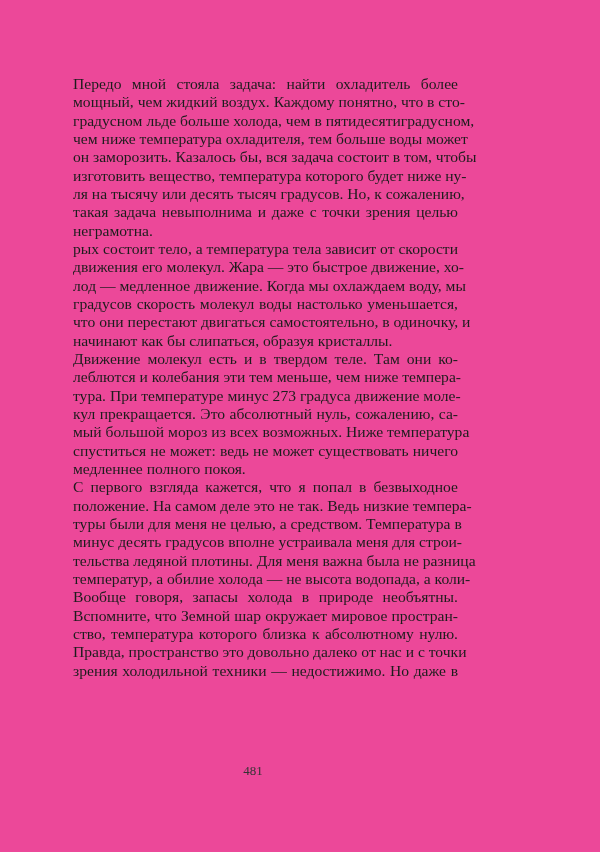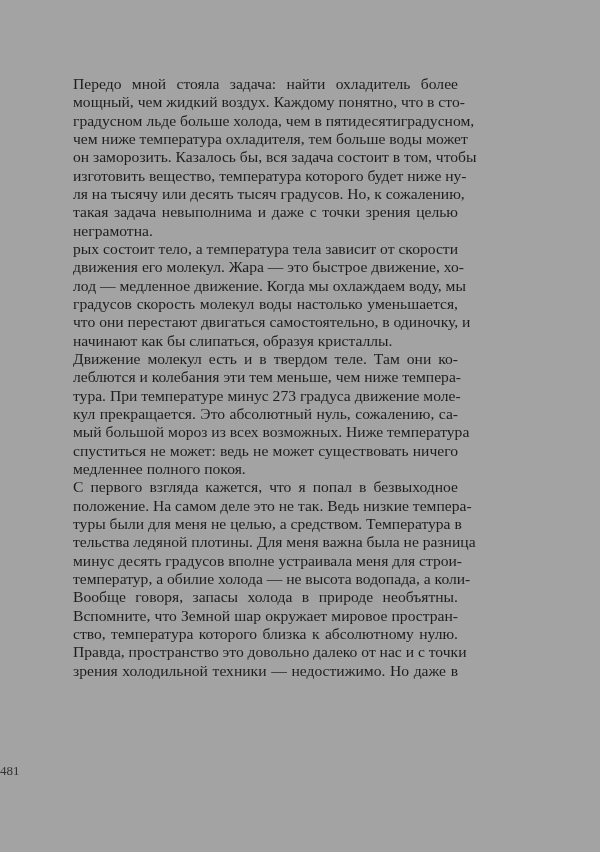--- a/index.html
+++ b/index.html
@@ -10,21 +10,21 @@
     body {
       width: 600px;
       height: 852px;
       position: relative;
       overflow: hidden;
     }
     .page {
       position: absolute;
       left: 0; top: 0;
       width: 600px; height: 852px;
-      background: #a3a3a3;
+      background: #ec4899;
     }
     .text-block {
       position: absolute;
       left: 50px;
       top: 75px;
       width: 408px;
       font-family: "Liberation Serif", "DejaVu Serif", serif;
       font-size: 15.6px;
       line-height: 18.33px;
       color: #1d1d1d;
@@ -41,21 +41,21 @@
       height: 18.33px;
     }
     .line.last {
       text-align-last: left;
     }
     .folio {
       position: absolute;
       left: 0;
       width: 506px;
       top: 763px;
-      text-align: left;
+      text-align: center;
       font-family: "Liberation Serif", "DejaVu Serif", serif;
       font-size: 13px;
       color: #333;
     }
   </style>
 </head>
 <body>
 
 <div class="page">
   <div class="text-block">
@@ -88,22 +88,22 @@
       <span class="line">кул прекращается. Это абсолютный нуль, сожалению, са-</span>
       <span class="line">мый большой мороз из всех возможных. Ниже температура</span>
       <span class="line">спуститься не может: ведь не может существовать ничего</span>
       <span class="line last">медленнее полного покоя.</span>
     </p>
 
     <p class="para">
       <span class="line">С первого взгляда кажется, что я попал в безвыходное</span>
       <span class="line">положение. На самом деле это не так. Ведь низкие темпера-</span>
       <span class="line">туры были для меня не целью, а средством. Температура в</span>
+      <span class="line">минус десять градусов вполне устраивала меня для строи-</span>
       <span class="line">тельства ледяной плотины. Для меня важна была не разница</span>
-      <span class="line">минус десять градусов вполне устраивала меня для строи-</span>
       <span class="line">температур, а обилие холода — не высота водопада, а коли-</span>
     </p>
 
     <p class="para">
       <span class="line">Вообще говоря, запасы холода в природе необъятны.</span>
       <span class="line">Вспомните, что Земной шар окружает мировое простран-</span>
       <span class="line">ство, температура которого близка к абсолютному нулю.</span>
       <span class="line">Правда, пространство это довольно далеко от нас и с точки</span>
       <span class="line">зрения холодильной техники — недостижимо. Но даже в</span>
     </p>

